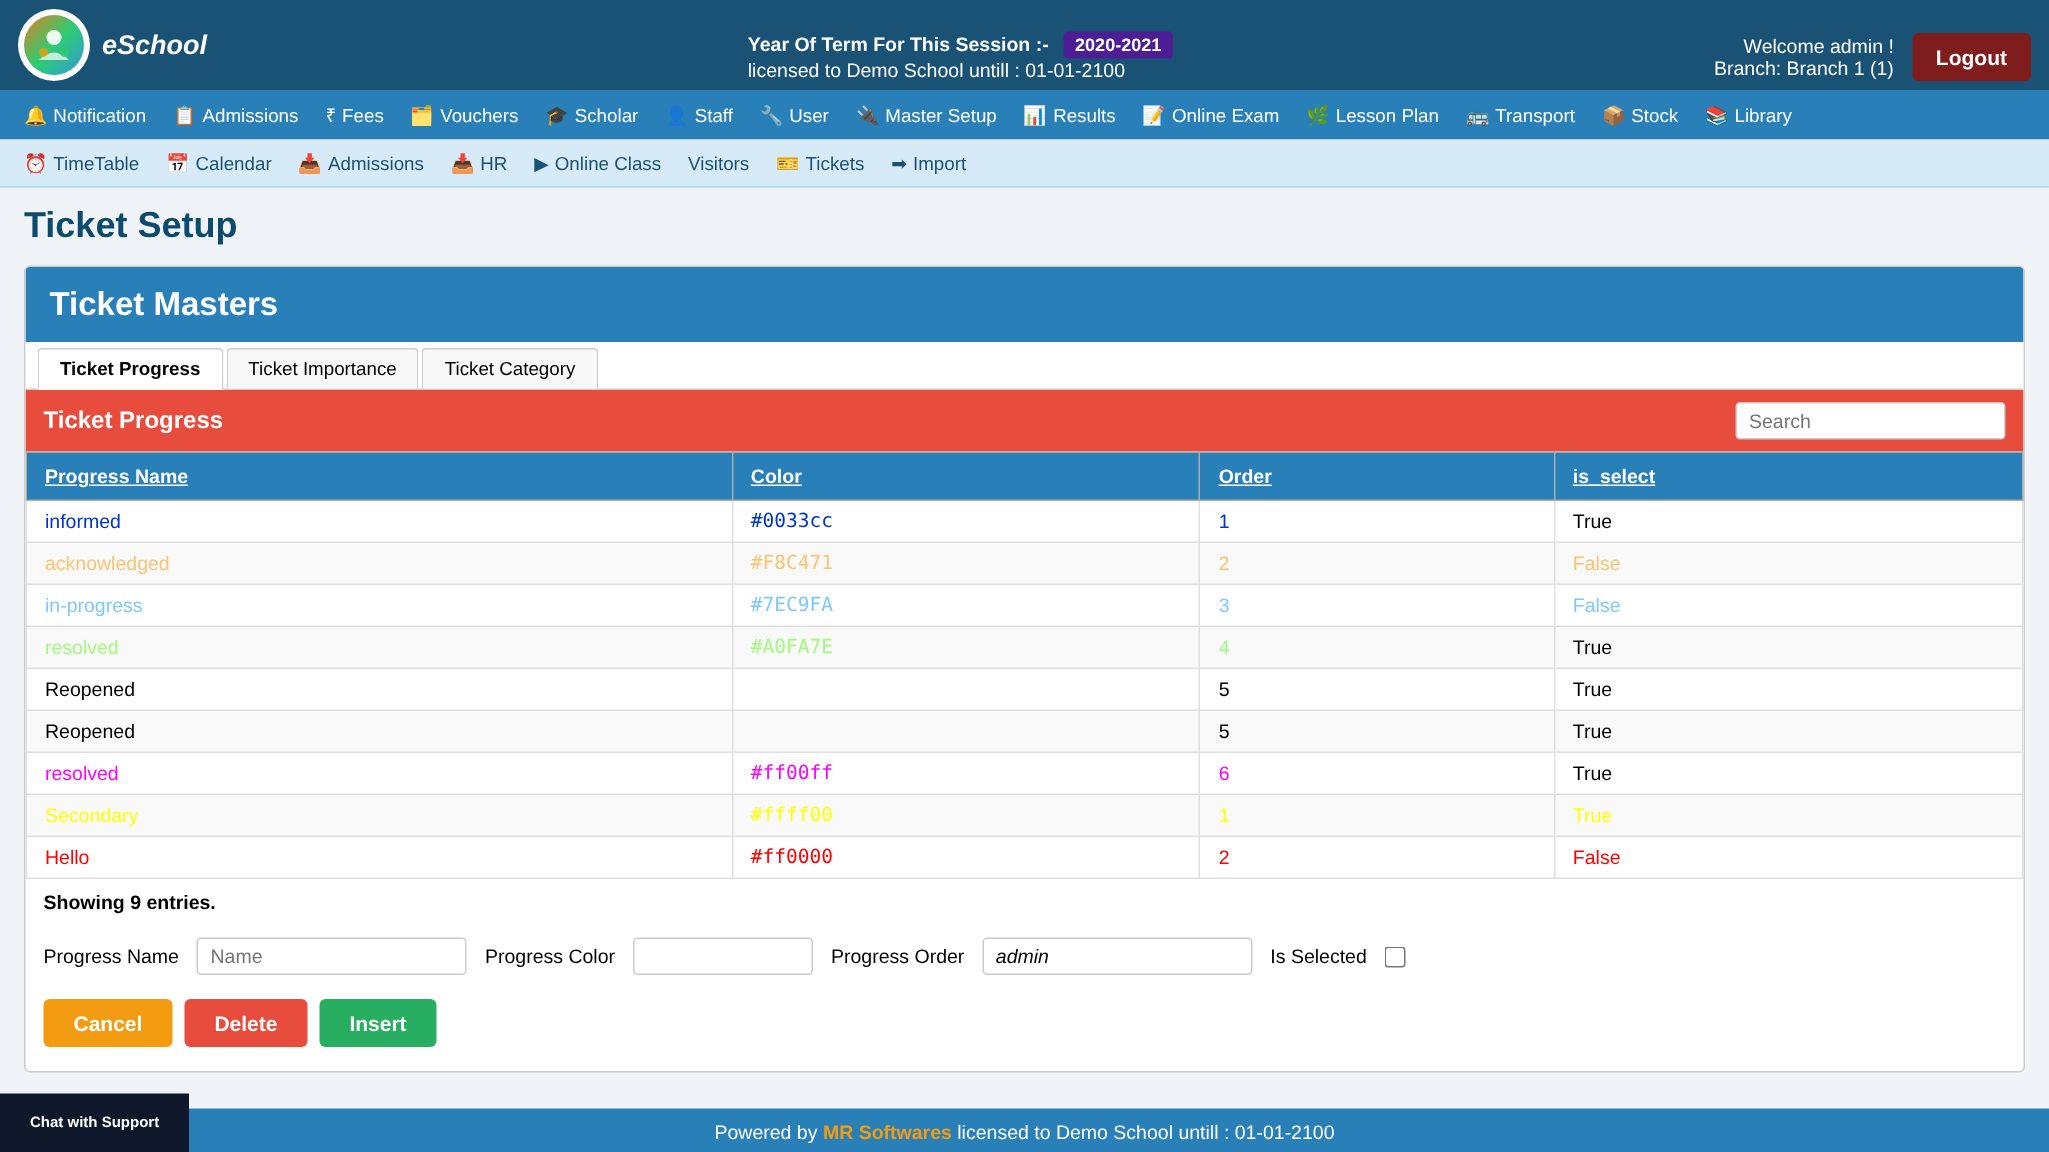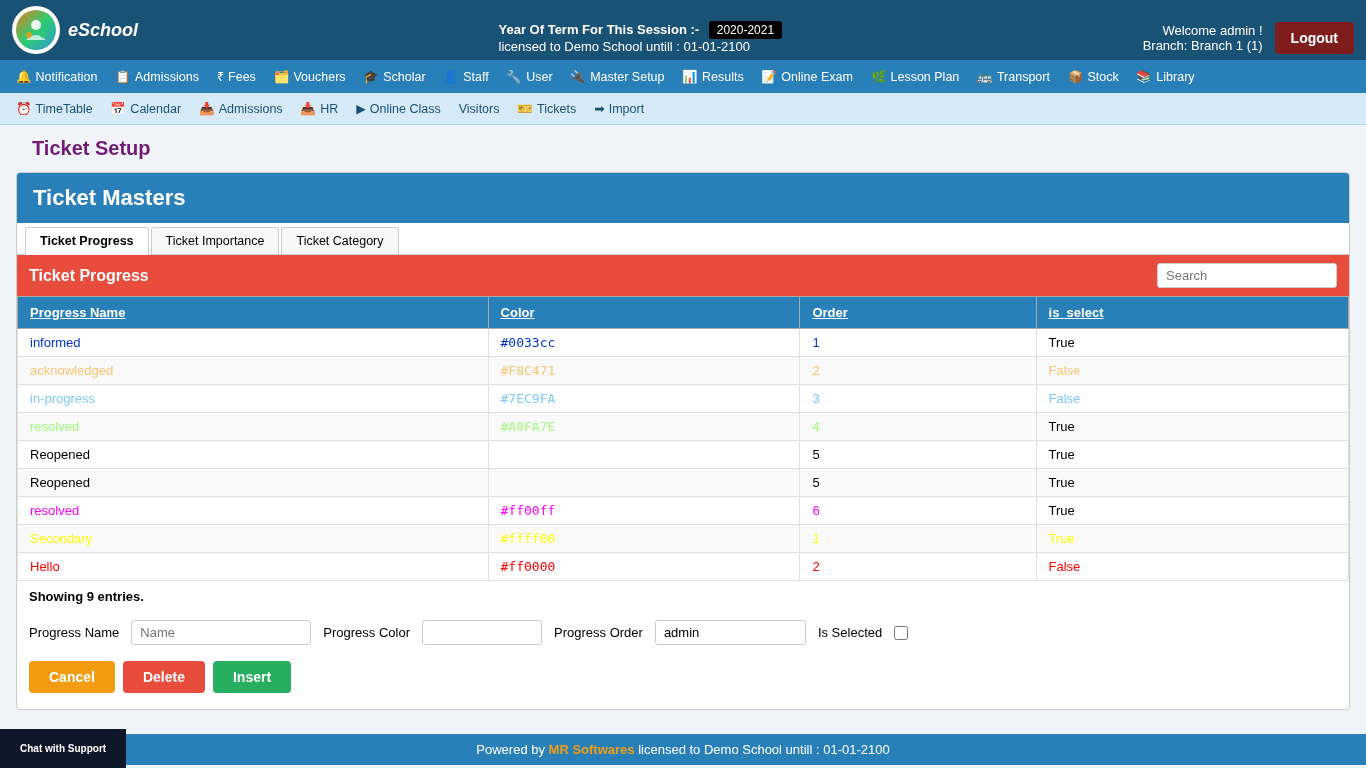--- a/index.html
+++ b/index.html
@@ -6,32 +6,32 @@
     body { font-family: Arial, sans-serif; font-size: 13px; background: #f0f4f8; }
 
     
     .header { background: #1a5276; display: flex; align-items: flex-end; padding: 6px 12px; justify-content: space-between; }
     .header-logo { display: flex; align-items: center; gap: 8px; }
     .logo-circle { width: 48px; height: 48px; border-radius: 50%; background: white; display: flex; align-items: center; justify-content: center; }
     .logo-inner { width: 40px; height: 40px; border-radius: 50%; background: linear-gradient(135deg, #e67e22, #2ecc71, #3498db); display: flex; align-items: center; justify-content: center; }
     .logo-text { color: white; font-size: 18px; font-weight: bold; font-style: italic; }
     .header-center { color: white; font-size: 13px; }
     .header-center .session-label { font-weight: bold; }
-    .year-badge { display: inline-block; background: #000000; color: white; padding: 2px 8px; border-radius: 3px; font-size: 12px; font-weight: normal; margin-left: 6px; }
+    .year-badge { display: inline-block; background: #4c1d95; color: white; padding: 2px 8px; border-radius: 3px; font-size: 12px; font-weight: bold; margin-left: 6px; }
     .header-right { display: flex; align-items: center; gap: 12px; color: white; text-align: right; }
     .logout-btn { background: #7f1d1d; color: white; border: none; padding: 8px 16px; border-radius: 4px; cursor: pointer; font-size: 14px; font-weight: bold; }
 
     
     .nav-primary { background: #2980b9; display: flex; flex-wrap: wrap; padding: 4px 8px; gap: 2px; }
     .nav-primary a { color: white; text-decoration: none; padding: 4px 8px; font-size: 12.5px; display: flex; align-items: center; gap: 4px; }
     .nav-secondary { background: #d6eaf8; display: flex; flex-wrap: wrap; padding: 4px 8px; gap: 2px; border-bottom: 1px solid #aed6f1; }
     .nav-secondary a { color: #1a5276; text-decoration: none; padding: 4px 8px; font-size: 12.5px; display: flex; align-items: center; gap: 4px; }
 
     
-    .page-title { padding: 12px 32px; color: #701a75; font-size: 20px; font-weight: bold; }
+    .page-title { padding: 12px 16px; color: #0c4a6e; font-size: 24px; font-weight: bold; }
 
     
     .main-content { padding: 0 16px 16px 16px; }
 
     
     .card { background: white; border: 1px solid #ccc; border-radius: 4px; overflow: hidden; }
     .card-header { background: #2980b9; color: white; padding: 12px 16px; font-size: 22px; font-weight: bold; }
 
     
     .tabs { display: flex; border-bottom: 1px solid #ccc; background: white; padding: 4px 8px 0 8px; gap: 2px; }
@@ -220,21 +220,21 @@
     </table>
 
     <div class="showing-entries">Showing 9 entries.</div>
 
     <div class="form-row">
       <label>Progress Name</label>
       <input type="text" placeholder="Name" style="width: 180px;">
       <label>Progress Color</label>
       <input type="text" style="width: 120px;">
       <label>Progress Order</label>
-      <input type="text" value="admin" style="width: 151px;">
+      <input type="text" value="admin" style="width: 180px; font-style: italic;">
       <label>Is Selected</label>
       <input type="checkbox" style="">
     </div>
 
     <div class="btn-row">
       <button class="btn btn-cancel">Cancel</button>
       <button class="btn btn-delete">Delete</button>
       <button class="btn btn-insert">Insert</button>
     </div>
   </div>

